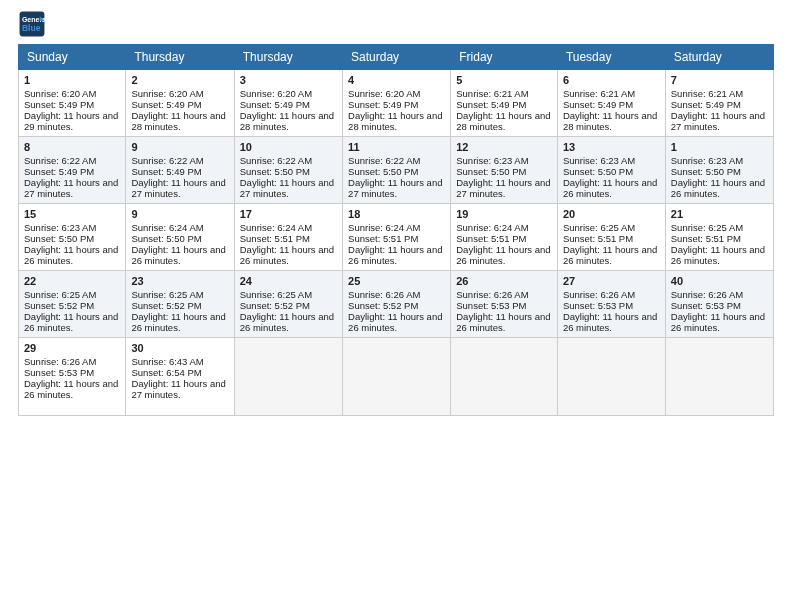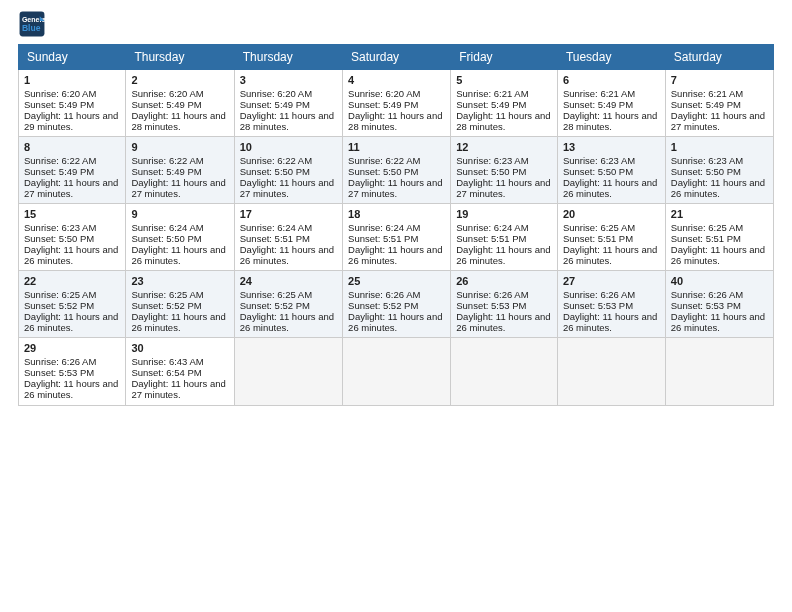--- a/index.html
+++ b/index.html
@@ -72,21 +72,21 @@
     .day-num {
       font-size: 11px;
       font-weight: bold;
       display: block;
       margin-bottom: 2px;
     }
     .empty-cell {
       background: #f5f5f5 !important;
     }
     .last-row td {
-      height: 68px;
+      height: 78px;
     }
   </style>
 </head>
 <body>
 
 <div class="page">
   <div class="header-row">
     <div class="logo">
       <svg class="logo-icon" viewBox="0 0 36 36">
         <rect x="2" y="2" width="32" height="32" rx="4" fill="#1a3a5c"></rect>

